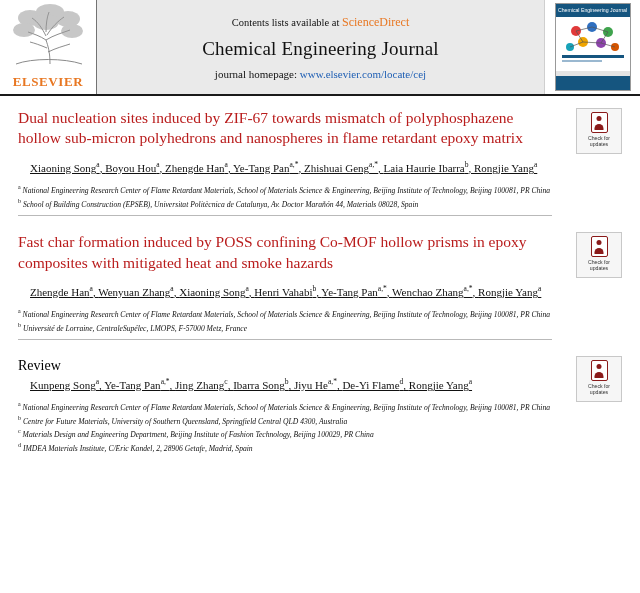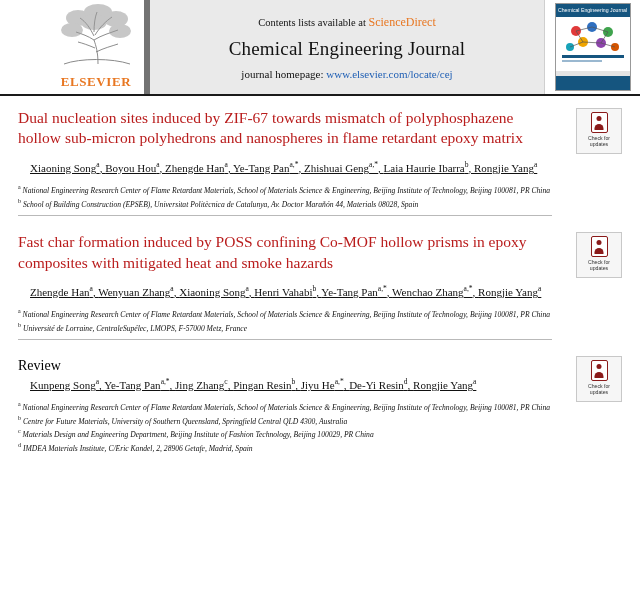--- a/index.html
+++ b/index.html
@@ -19,25 +19,24 @@
   .masthead {
     display: flex;
     align-items: stretch;
     height: 96px;
     border-bottom: 2px solid #1a1a1a;
     box-sizing: border-box;
   }
   .masthead-left {
     width: 96px;
     flex: 0 0 96px;
-    border-right: 6px solid #737373;
+    border-right: 1px solid #737373;
     position: relative;
     background: #ffffff;
     overflow: hidden;
-    margin-left: 48px;
   }
   .tree-svg {
     position: absolute;
     top: 2px;
     left: 6px;
   }
   .elsevier-word {
     position: absolute;
     bottom: 4px;
     left: 0;
@@ -358,23 +357,23 @@
       <div class="cfu-text">
         <span>Check for</span><br>
         <span>updates</span>
       </div>
     </div>
     <div class="article-type">Review</div>
     <div class="authors">
       <span>Kunpeng Song</span><sup>a</sup>,
       <span>Ye-Tang Pan</span><sup>a,*</sup>,
       <span>Jing Zhang</span><sup>c</sup>,
-      <span>Pingan Resin</span><sup>b</sup>,
+      <span>Ibarra Song</span><sup>b</sup>,
       <span>Jiyu He</span><sup>a,*</sup>,
-      <span>De-Yi Resin</span><sup>d</sup>,
+      <span>De-Yi Flame</span><sup>d</sup>,
       <span>Rongjie Yang</span><sup>a</sup>
     </div>
     <div class="aff"><sup>a</sup> <span>National Engineering Research Center of Flame Retardant Materials, School of Materials Science &amp; Engineering, Beijing Institute of Technology, Beijing 100081, PR China</span></div>
     <div class="aff"><sup>b</sup> <span>Centre for Future Materials, University of Southern Queensland, Springfield Central QLD 4300, Australia</span></div>
     <div class="aff"><sup>c</sup> <span>Materials Design and Engineering Department, Beijing Institute of Fashion Technology, Beijing 100029, PR China</span></div>
     <div class="aff"><sup>d</sup> <span>IMDEA Materials Institute, C/Eric Kandel, 2, 28906 Getafe, Madrid, Spain</span></div>
   </div>
 
 </div>
 

